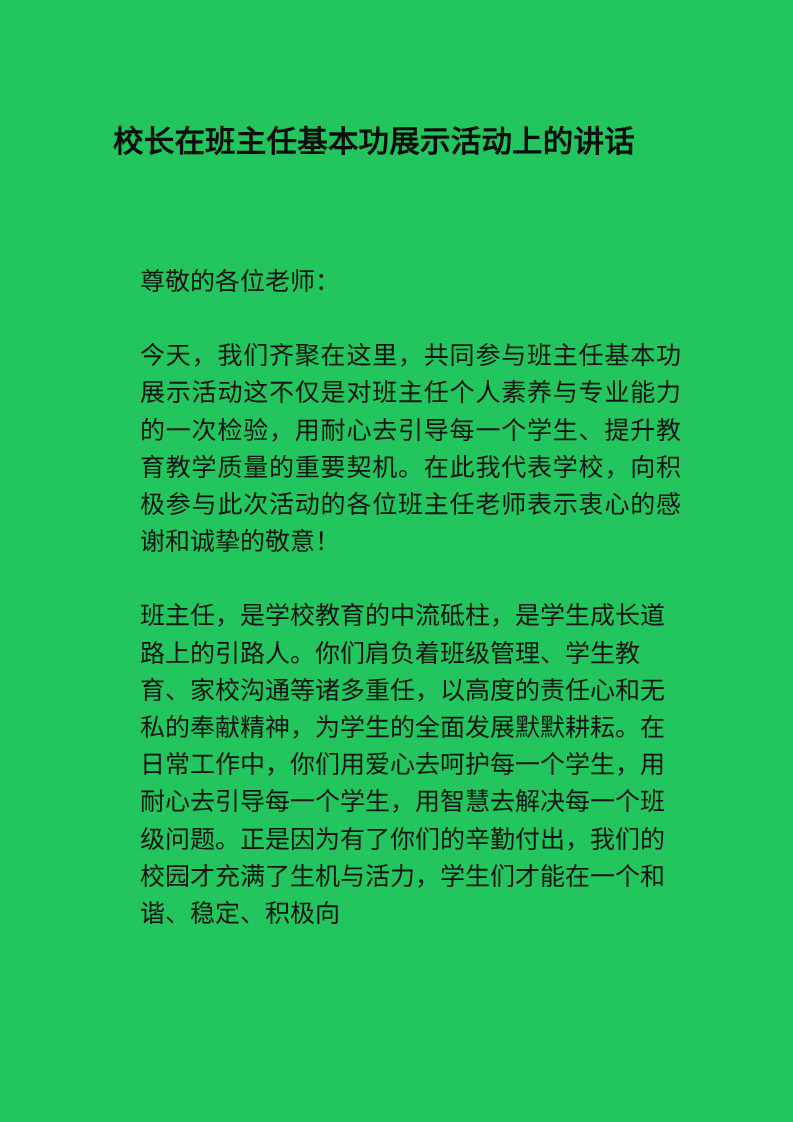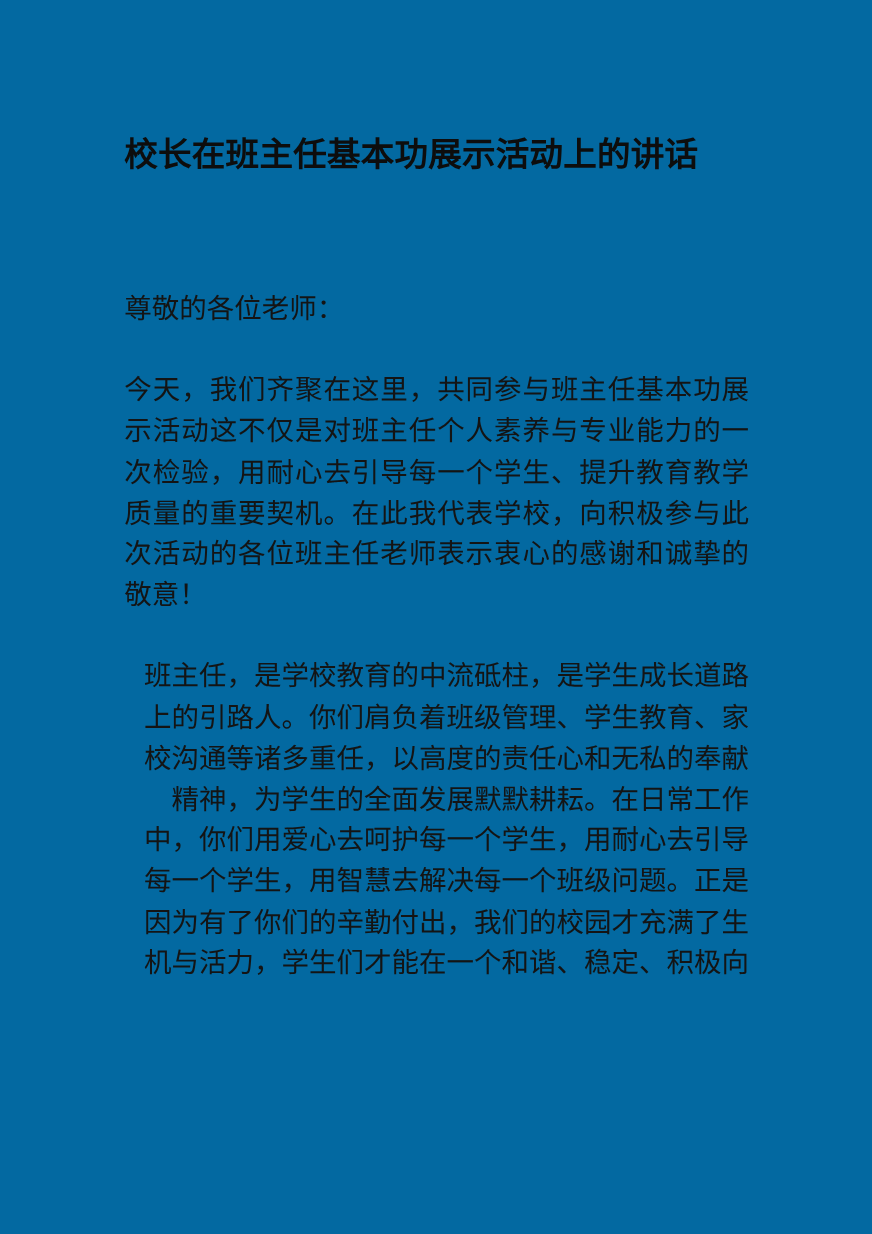--- a/index.html
+++ b/index.html
@@ -11,21 +11,21 @@
   body {
     font-family: "Liberation Sans", "DejaVu Sans", sans-serif;
     color: #121212;
     -webkit-font-smoothing: antialiased;
   }
   .page {
     position: relative;
     width: 793px;
     height: 1122px;
     margin: 0 auto;
-    background: #0369a1;
+    background: #22c55e;
     overflow: hidden;
     box-sizing: border-box;
   }
   .content {
     position: absolute;
     left: 113px;
     top: 0;
     width: 568px;
   }
   .doc-title {
@@ -34,20 +34,21 @@
     line-height: 38px;
     letter-spacing: 0.2px;
     color: #0d0d0d;
     margin: 0;
     padding-top: 122px;
     white-space: nowrap;
     text-align: left;
   }
   .body-block {
     padding-top: 103px;
+    margin-left: 27px;
   }
   p.para {
     font-size: 25px;
     line-height: 37.2px;
     font-weight: 400;
     color: #141414;
     margin: 0 0 37px 0;
     text-align: justify;
     text-justify: inter-ideograph;
     letter-spacing: 0px;
@@ -55,21 +56,21 @@
   }
   p.para:last-child {
     margin-bottom: 0;
   }
   p.para.nowrap-line {
     text-align: left;
     white-space: nowrap;
   }
   
   p.para.clipped {
-    text-align: right;
+    text-align: left;
   }
 </style>
 </head>
 <body>
 
 <div class="page">
   <div class="content">
 
     <h1 class="doc-title">校长在班主任基本功展示活动上的讲话</h1>
 

